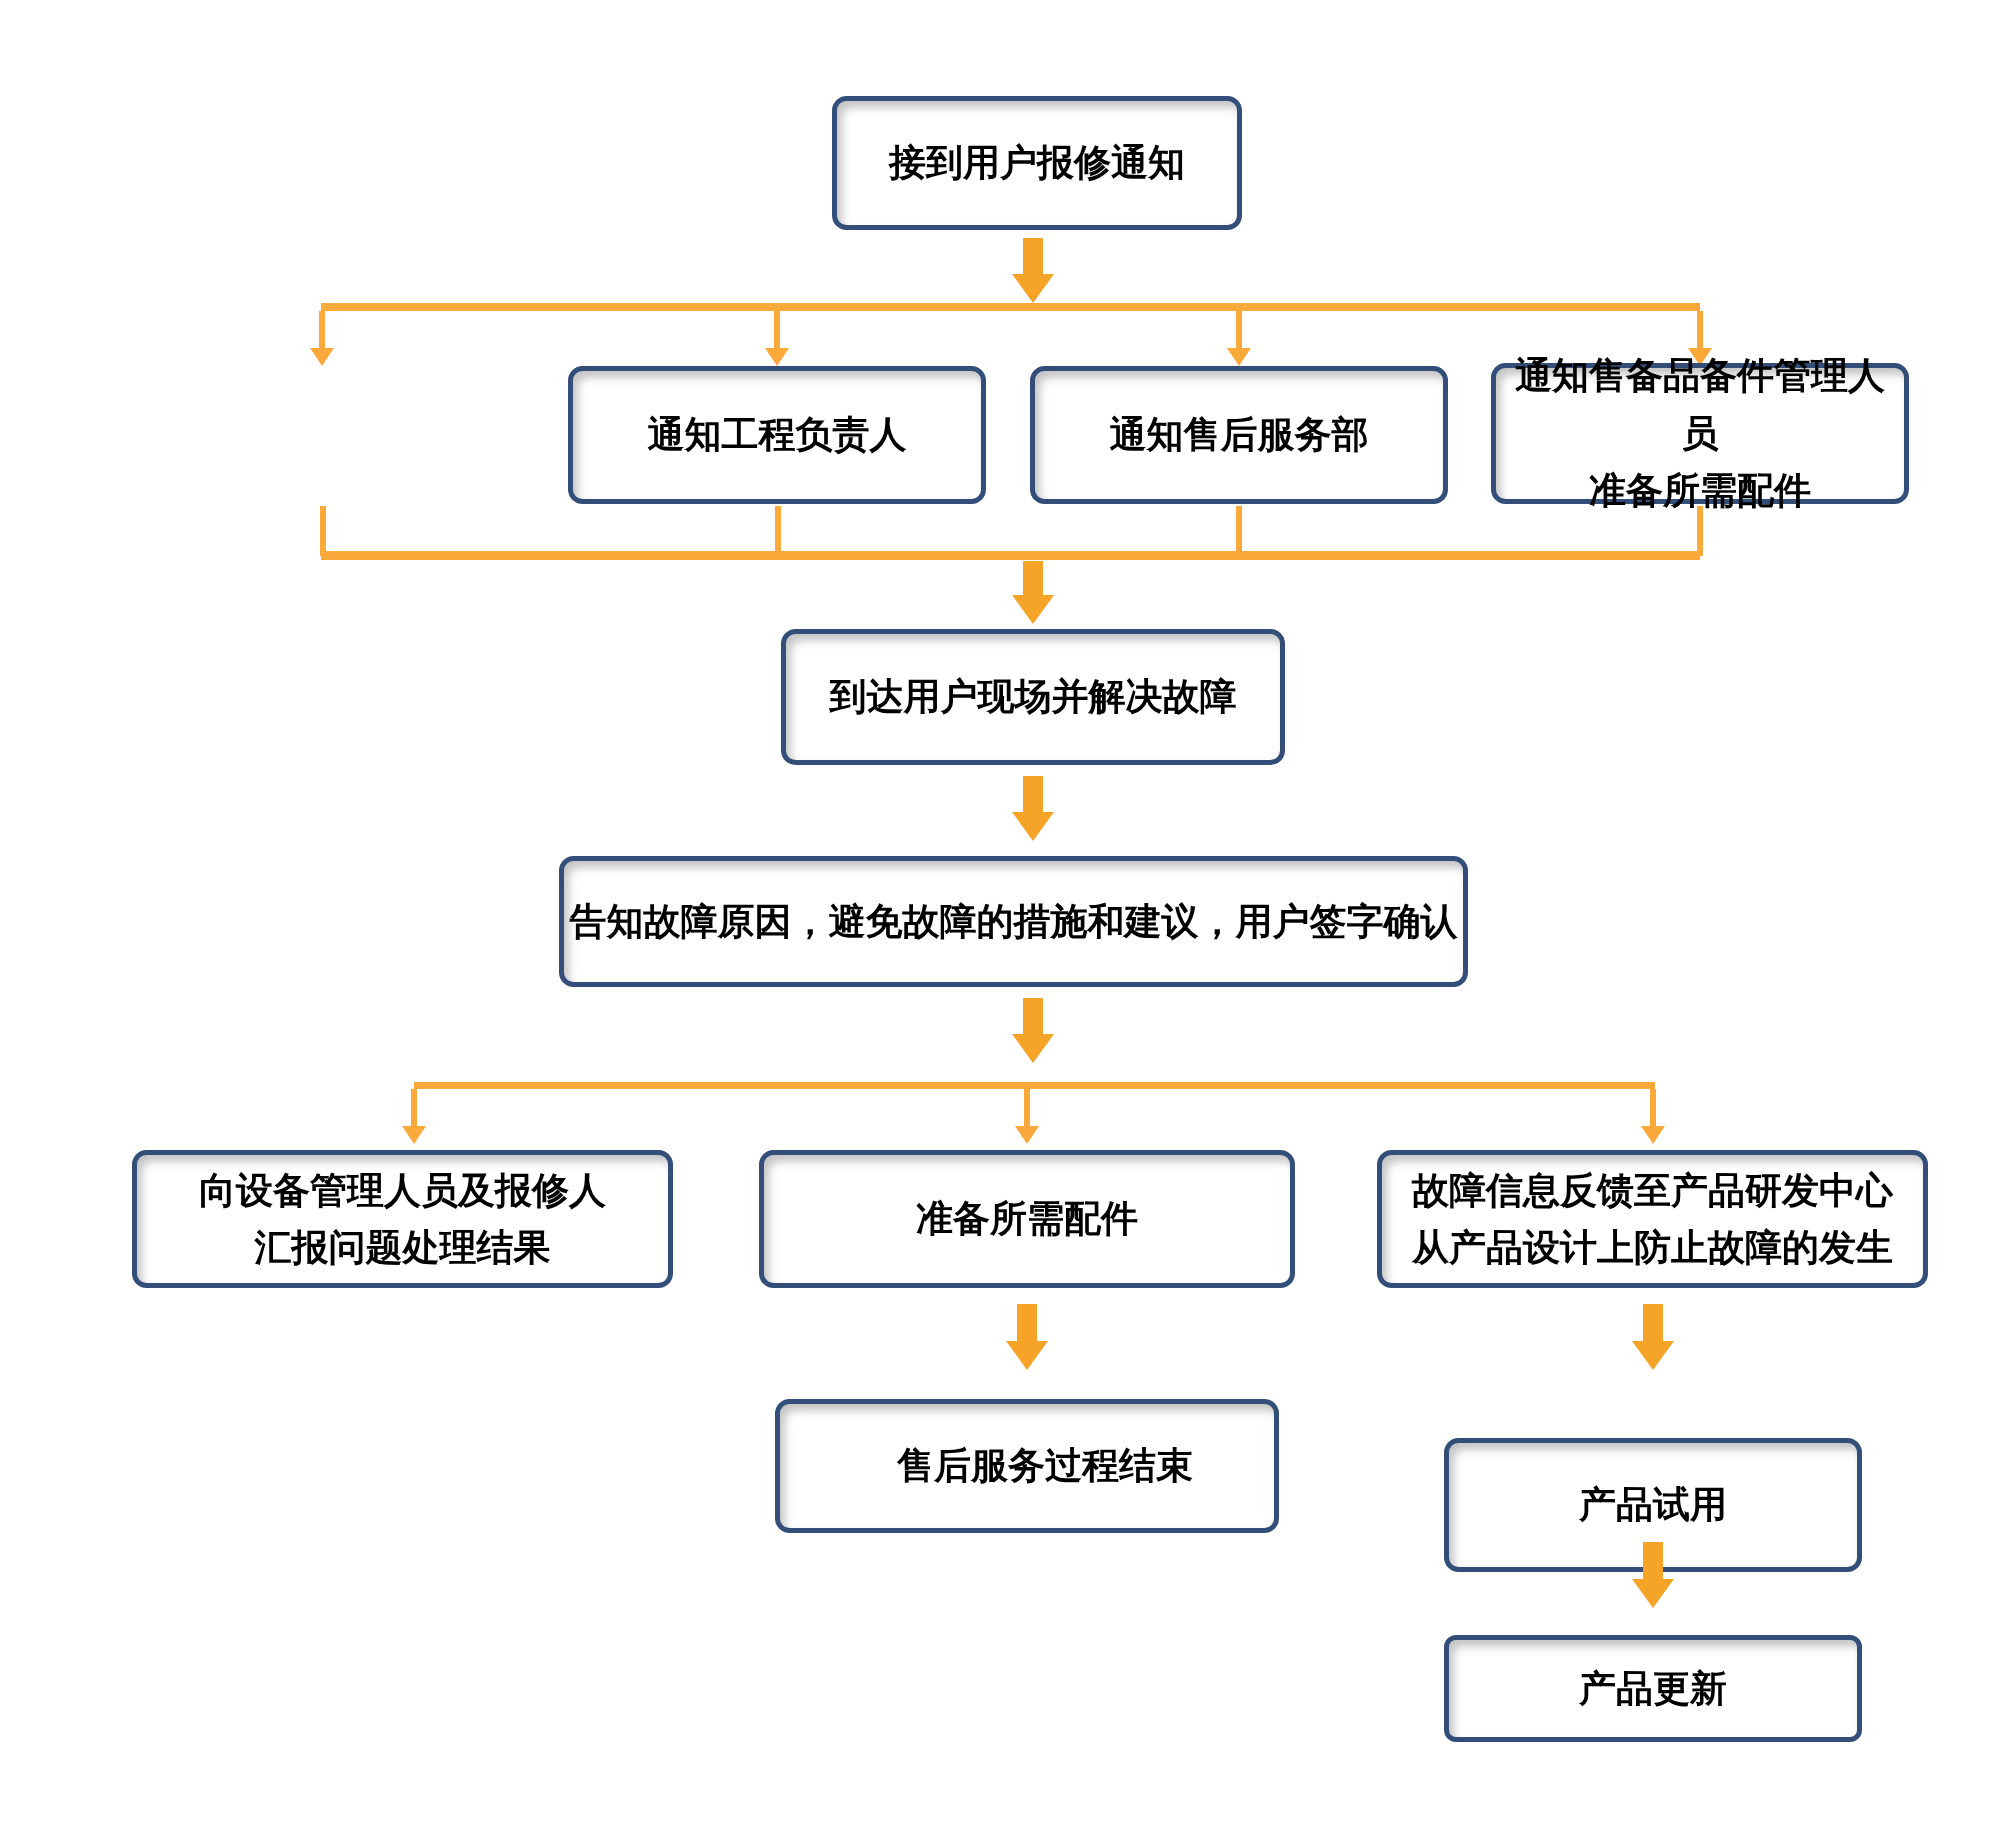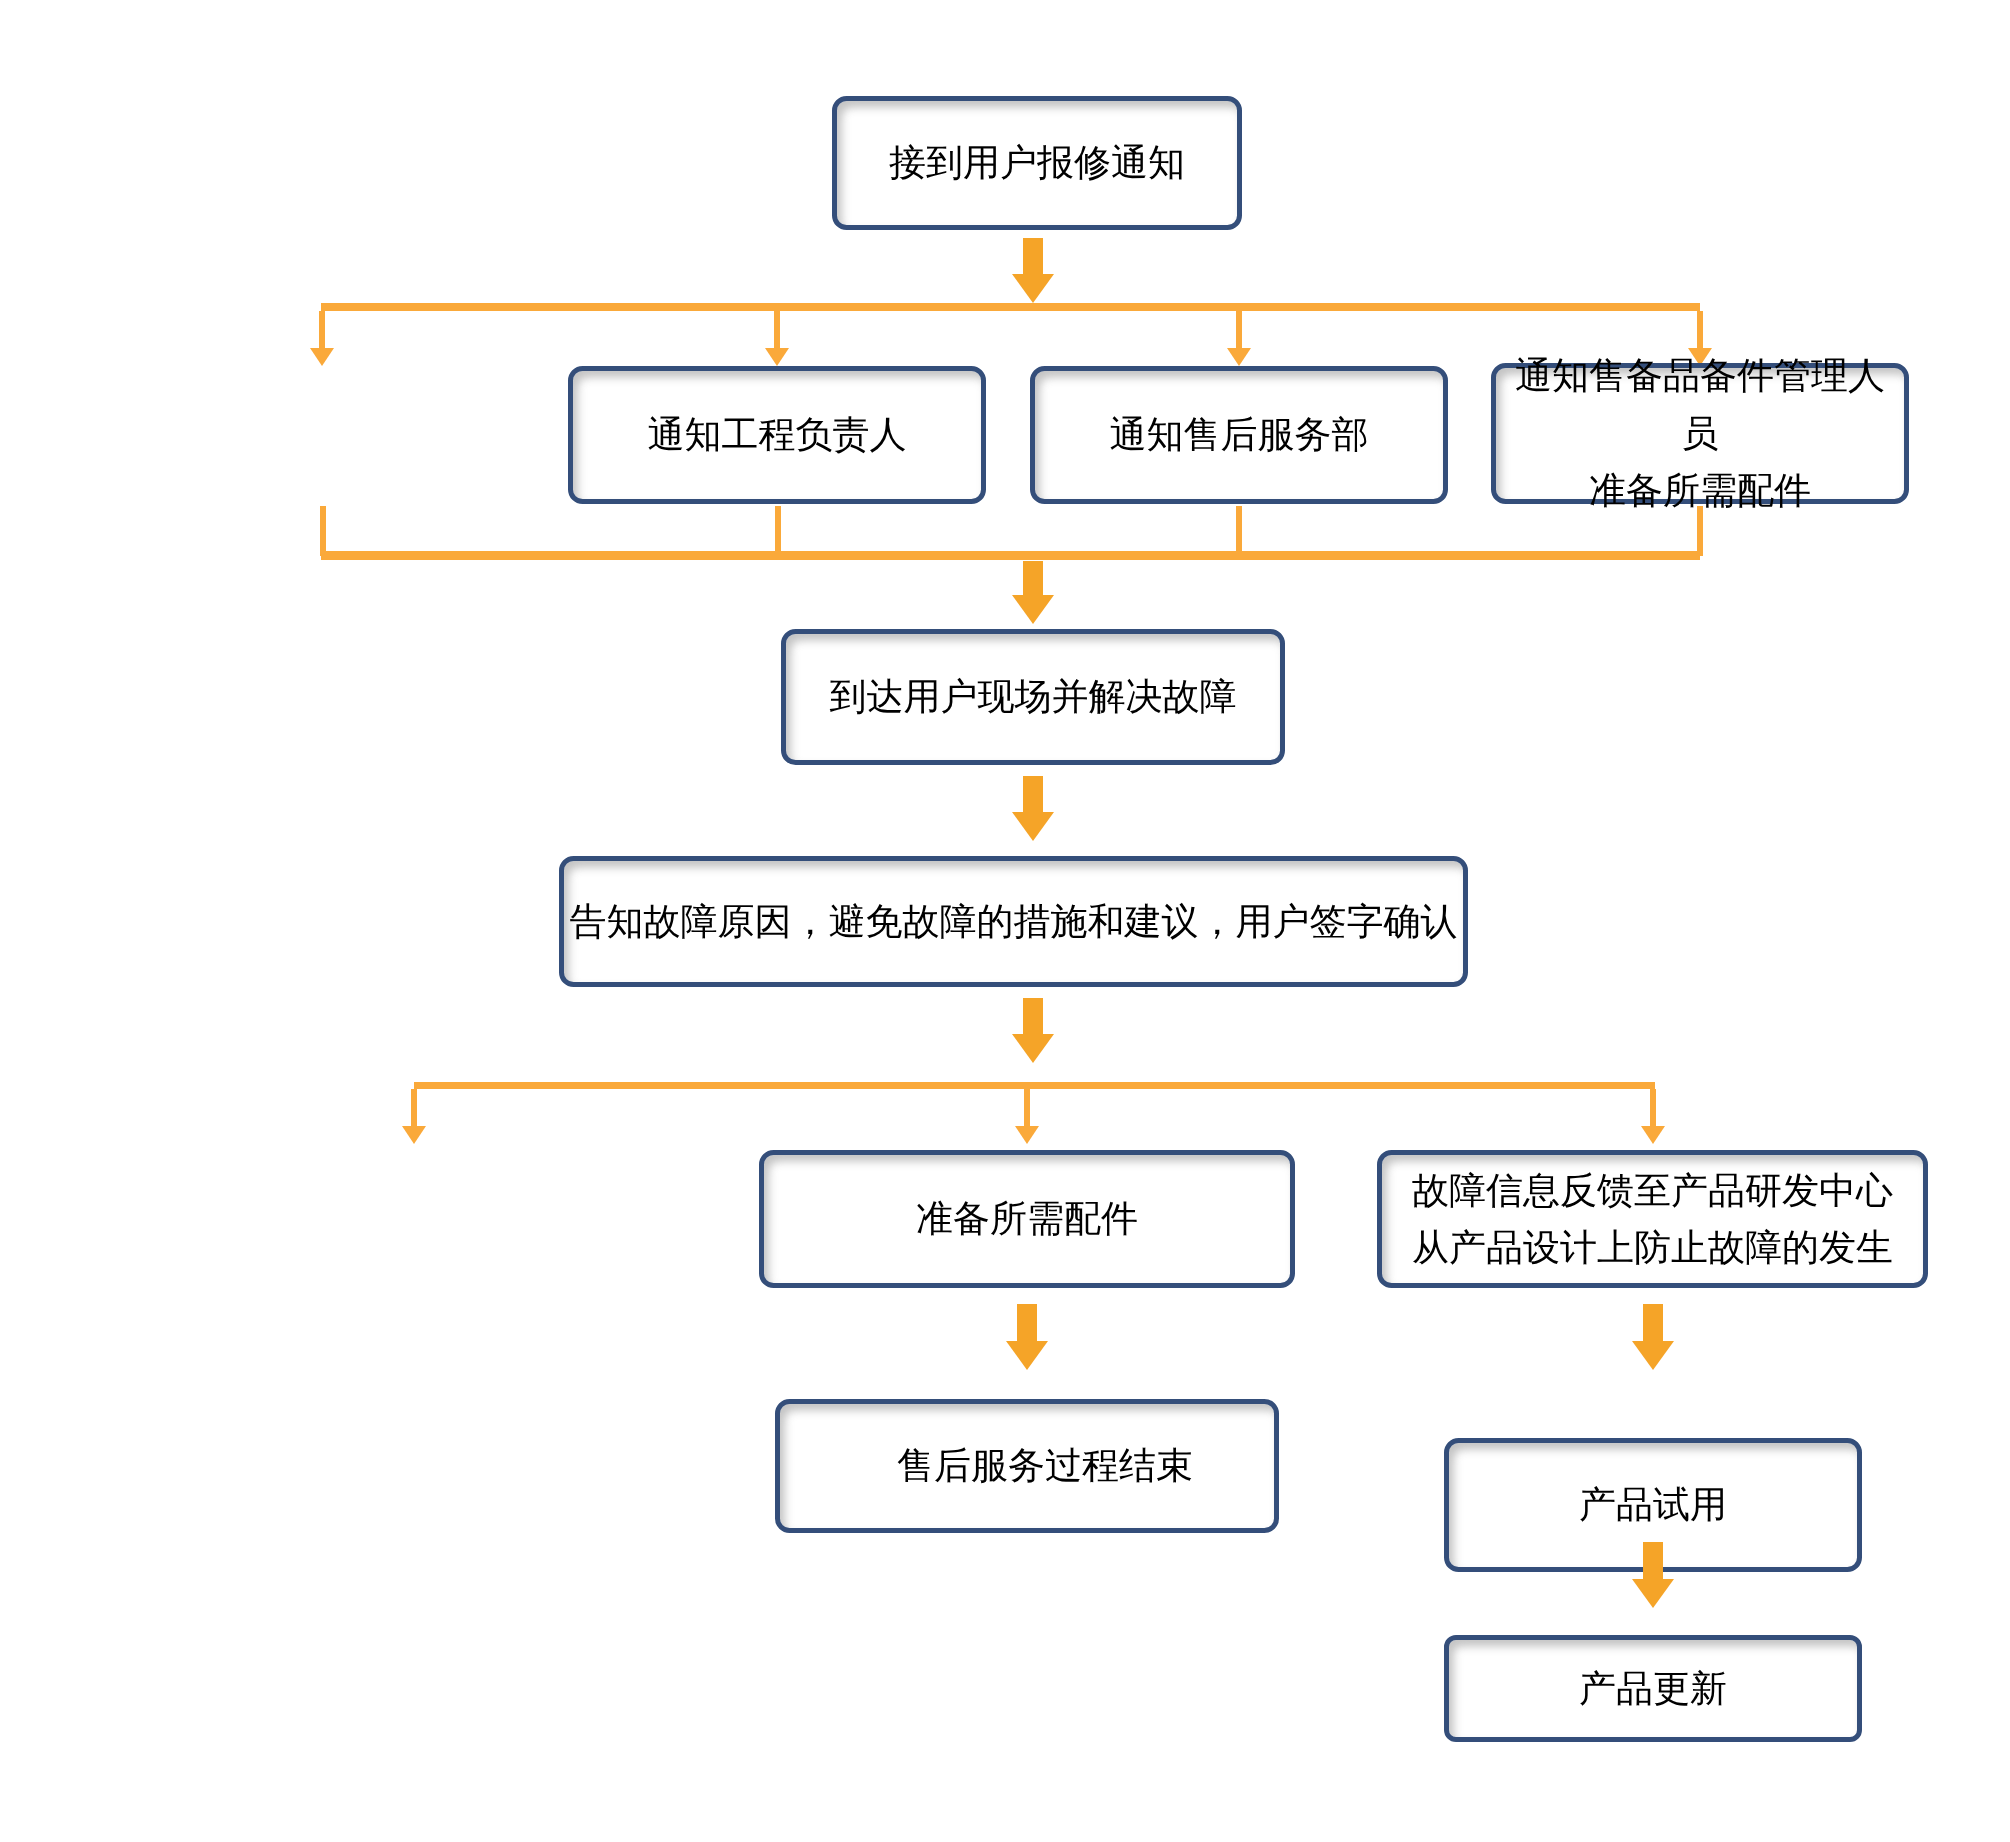--- a/index.html
+++ b/index.html
@@ -22,21 +22,21 @@
     align-items: center;
     justify-content: center;
     text-align: center;
     color: #000000;
     box-shadow: inset 4.9px 6.5px 8px rgba(125,125,125,0.45);
   }
   .node .label {
     white-space: pre-line;
     font-size: 37px;
     line-height: 1.55;
-    font-weight: 400;
+    font-weight: 700;
     padding: 0 4.9px;
     text-align: center;
   }
   
   .block-arrow { position: absolute; width: 42px; }
   .block-arrow .stem { width: 19.4px; height: 37px; margin: 0 auto; background: #F5A428; }
   .block-arrow .head {
     width: 0; height: 0; margin: 0 auto;
     border-left: 21px solid transparent;
     border-right: 21px solid transparent;
@@ -133,20 +133,24 @@
   </div>
   <div class="thin-arrow" style="left:1015px; top:1089px;">
     <div class="tstem"></div>
     <div class="thead"></div>
   </div>
   <div class="thin-arrow" style="left:1641px; top:1089px;">
     <div class="tstem"></div>
     <div class="thead"></div>
   </div>
 
+  <div class="node" style="left:132px; top:1150px; width:541px; height:138px;">
+    <span class="label">向设备管理人员及报修人
+汇报问题处理结果</span>
+  </div>
   <div class="node" style="left:759px; top:1150px; width:536px; height:138px;">
     <span class="label">准备所需配件</span>
   </div>
   <div class="node" style="left:1377px; top:1150px; width:551px; height:138px;">
     <span class="label">故障信息反馈至产品研发中心
 从产品设计上防止故障的发生</span>
   </div>
 
   <div class="block-arrow" style="left:1006px; top:1304px;">
     <div class="stem" style="height:37px;"></div>

